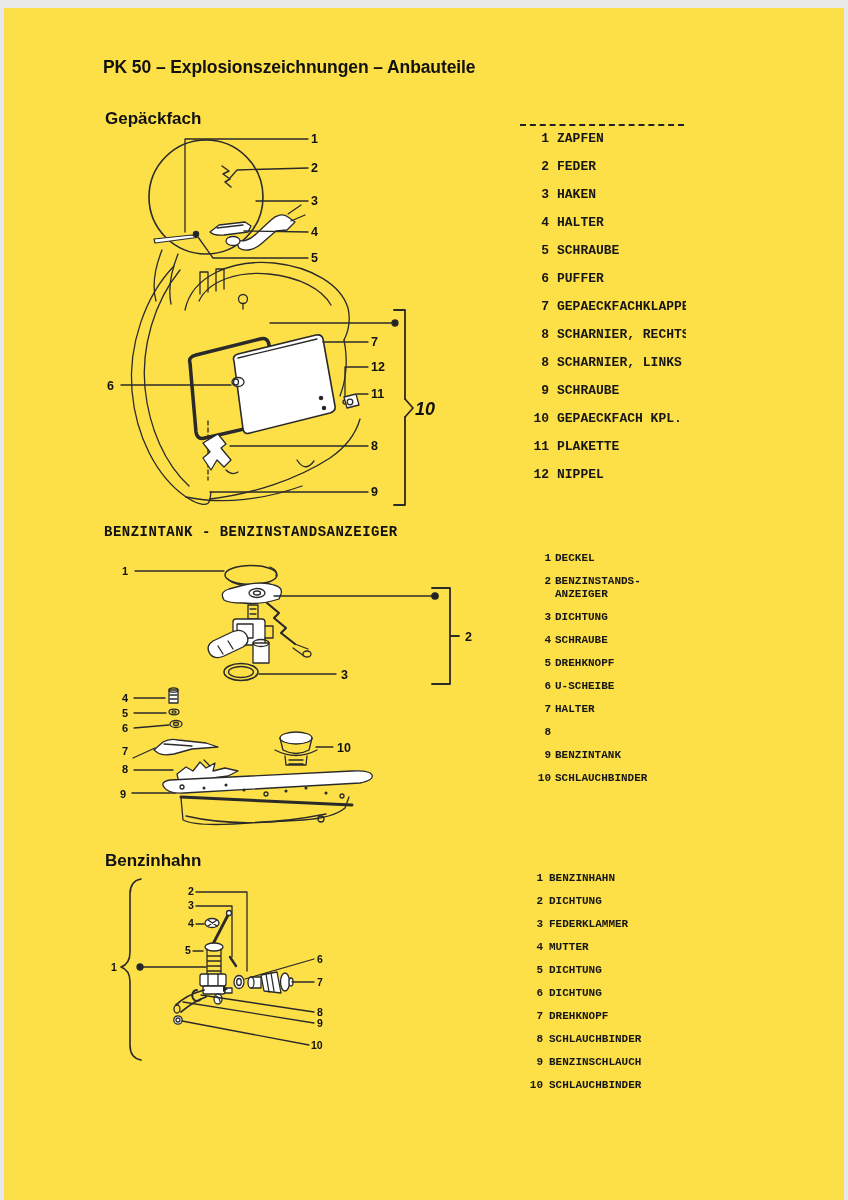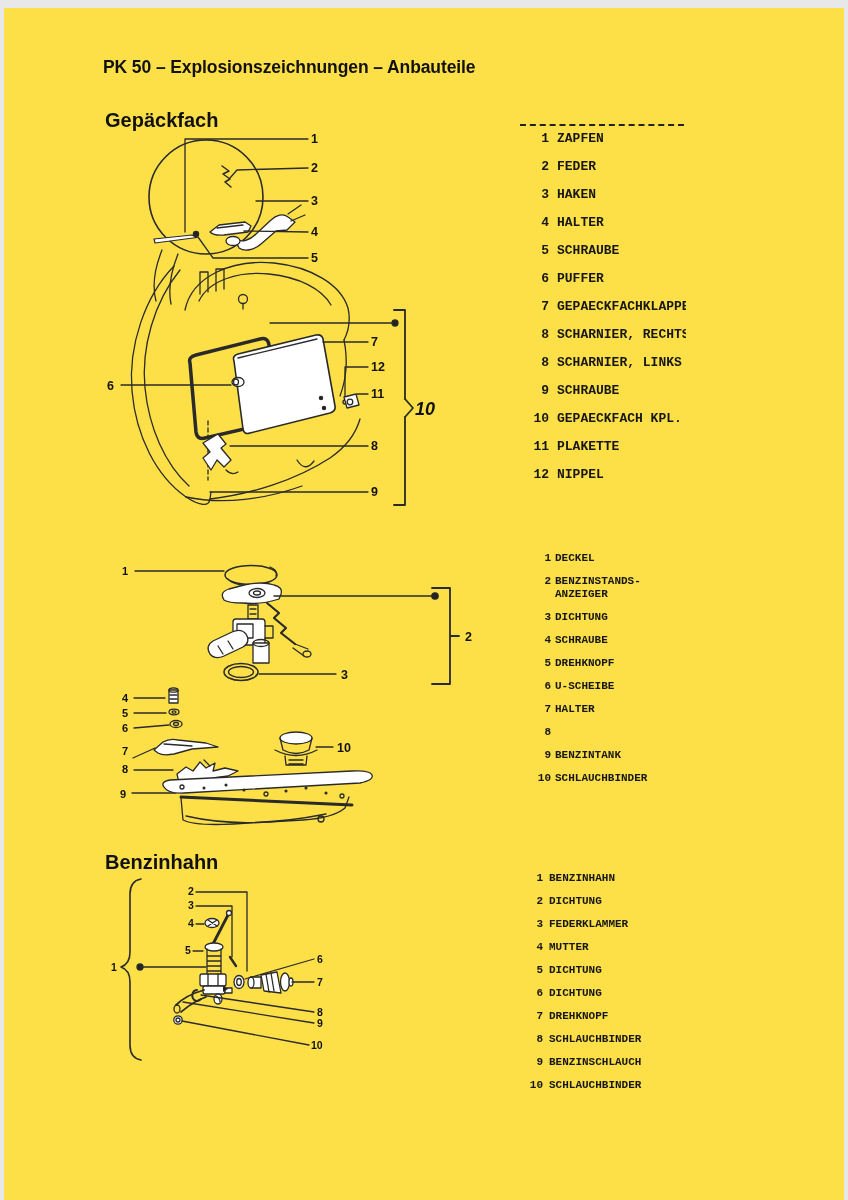--- a/index.html
+++ b/index.html
@@ -1,19 +1,19 @@
 <!DOCTYPE html>
 <html><head>
 <meta charset="utf-8">
 <style>
   html,body{margin:0;padding:0;background:#e8e8e8;}
   .page{position:relative;width:840px;height:1200px;background:#fde047;overflow:hidden;
         font-family:"Liberation Sans",sans-serif;color:#111;margin:8px auto;}
   .title{position:absolute;left:99px;top:49px;font-size:17.5px;font-weight:bold;letter-spacing:-0.1px;}
-  .h-sans{position:absolute;font-size:20px;font-weight:bold;}
+  .h-sans{position:absolute;font-size:17px;font-weight:bold;}
   .h-gep{left:101px;top:101px;}
   .h-ben{left:101px;top:843px;}
   .h-mono{position:absolute;left:100px;top:516px;font-family:"Liberation Mono","DejaVu Sans Mono",monospace;
           font-size:14px;font-weight:bold;letter-spacing:0.5px;}
   .dashrule{position:absolute;left:516px;top:116px;width:164px;height:0;border-top:2.5px dashed #222;}
   .plist{position:absolute;font-family:"Liberation Mono","DejaVu Sans Mono",monospace;font-weight:bold;color:#161616;}
   .plist .row{display:flex;align-items:flex-start;}
   .plist .pnum{text-align:right;white-space:pre;flex:none;}
   .plist .pname{white-space:pre;}
   .list1{left:516px;top:124px;width:166px;font-size:13px;overflow:hidden;}
@@ -29,20 +29,21 @@
   svg.diagram text{font-family:"Liberation Sans",sans-serif;font-weight:bold;fill:#111;}
   svg.diagram .ink{stroke:#2a2a2a;fill:none;stroke-width:1.3;stroke-linecap:round;stroke-linejoin:round;}
 </style>
 </head>
 <body>
 
 <div class="page">
 
   <div class="title">PK 50 – Explosionszeichnungen – Anbauteile</div>
   <div class="h-sans h-gep">Gepäckfach</div>
+  <div class="h-mono">BENZINTANK - BENZINSTANDSANZEIGER</div>
   <div class="h-sans h-ben">Benzinhahn</div>
 
   <div class="dashrule"></div>
 
   <svg class="diagram" style="left:98px;top:116px" width="336" height="392" viewBox="98 116 336 392">
     <g class="ink">
 
       <circle cx="202" cy="189" r="57" stroke-width="1.6"></circle>
 
       <path d="M304,131 H181 V224"></path>

